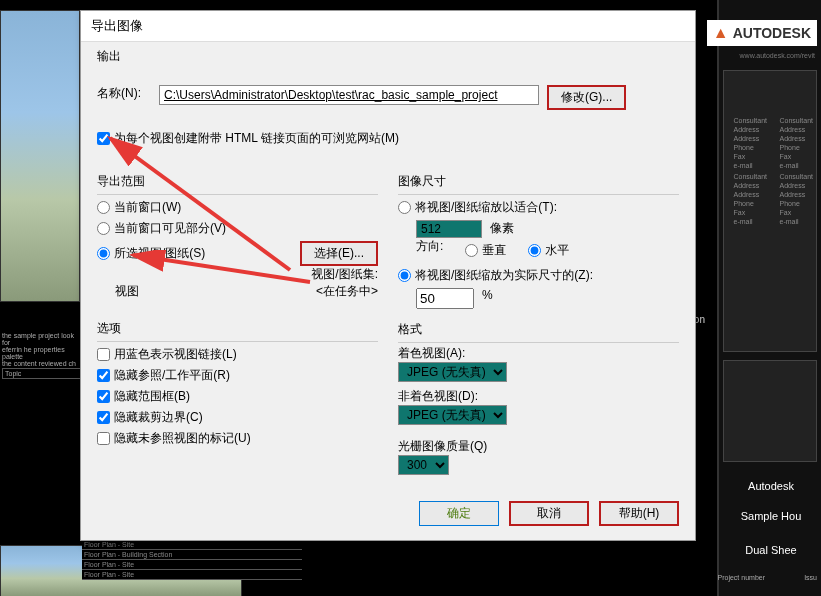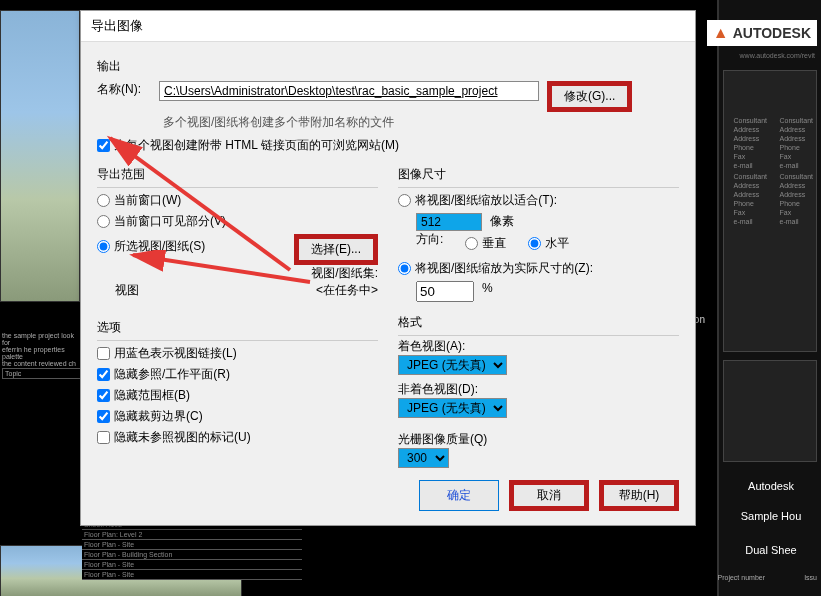--- a/index.html
+++ b/index.html
@@ -1,32 +1,32 @@
 <!DOCTYPE html>
 <html><head>
 <meta charset="utf-8">
 <style>
 body{margin:0;font-family:"Microsoft YaHei",Tahoma,sans-serif;font-size:12px;background:#000;overflow:hidden;width:821px;height:596px;position:relative}
 .bg-thumb{position:absolute;background:linear-gradient(180deg,#8ab4d8 0%,#9dc5e8 35%,#b8c8a8 65%,#8a9a7a 100%);border:1px solid #333}
 .dialog{position:absolute;left:80px;top:10px;width:614px;background:#f0f0f0;border:1px solid #999;box-shadow:3px 3px 8px rgba(0,0,0,.4);z-index:10}
 .title-bar{background:#fff;padding:6px 10px;border-bottom:1px solid #ddd;font-size:13px}
-.body{padding:10px 16px 14px;display:flex;flex-direction:column;gap:2px}
+.body{padding:0 16px 14px;display:flex;flex-direction:column;gap:16px}
 .row{display:flex;align-items:flex-start;gap:8px}
 .label-col{width:54px}
 input[type=text]{border:1px solid #888;padding:2px 4px;font-size:12px;background:#fff}
 .path{width:370px;text-decoration:underline}
-button{background:#e9e9e9;border:5px solid #b91c1c;padding:2px 12px;font-size:12px;min-width:60px;cursor:pointer}
-button.primary{border:1px solid #0078d7;color:#1d4ed8}
+button{background:#e9e9e9;border:2px solid #b91c1c;padding:2px 12px;font-size:12px;min-width:60px;cursor:pointer}
+button.primary{border:1px solid #0078d7;color:#4d7c0f}
 .columns{display:flex;gap:20px}
 .col{flex:1}
 .group-title{margin:6px 0 4px}
 .radio,.check{display:flex;align-items:center;gap:4px;margin:4px 0}
 input[type=radio],input[type=checkbox]{margin:0}
 .sub{margin-left:18px}
-select,input.num{border:1px solid #888;padding:1px 4px;font-size:12px;background:#0ea5e9}
+select,input.num{border:1px solid #888;padding:1px 4px;font-size:12px;background:#0f766e}
 .num{width:56px}
 .spin{width:50px}
 .note{color:#555;margin-left:4px}
 .right-panel{position:absolute;right:0;top:0;width:102px;height:596px;background:#111;border-left:2px solid #333}
 .autodesk{position:absolute;right:4px;top:20px;color:#333;font-weight:bold;font-size:14px;background:#fff;padding:4px 6px;display:flex;align-items:center;gap:4px}
 .autodesk .a{color:#d85c27;font-size:16px}
 .small-block{position:absolute;background:#222;border:1px solid #444;right:4px}
 .left-text{position:absolute;left:2px;color:#aaa;font-size:7px;width:76px}
 .table-rows{position:absolute;left:82px;top:480px;width:220px}
 .table-rows div{border-bottom:1px solid #555;color:#888;font-size:7px;padding:1px 2px;background:#000}
@@ -114,24 +114,20 @@
 
 <div class="dialog">
   <div class="title-bar">导出图像</div>
   <div class="body">
     <div class="group-title">输出</div>
     <div class="row">
       <span class="label-col">名称(N):</span>
       <input type="text" class="path" value="C:\Users\Administrator\Desktop\test\rac_basic_sample_project" style="">
       <button>修改(G)...</button>
     </div>
-    <div class="row">
-        <span class="label-col"></span>
-        <span class="note">多个视图/图纸将创建多个带附加名称的文件</span>
-      </div>
     <label class="check">
         <input type="checkbox" checked="" style="">
         <span>为每个视图创建附带 HTML 链接页面的可浏览网站(M)</span>
       </label>
 
     <div class="columns">
       <div class="col">
         <div class="group-title">导出范围</div>
         <div class="hr"></div>
         <label class="radio">

